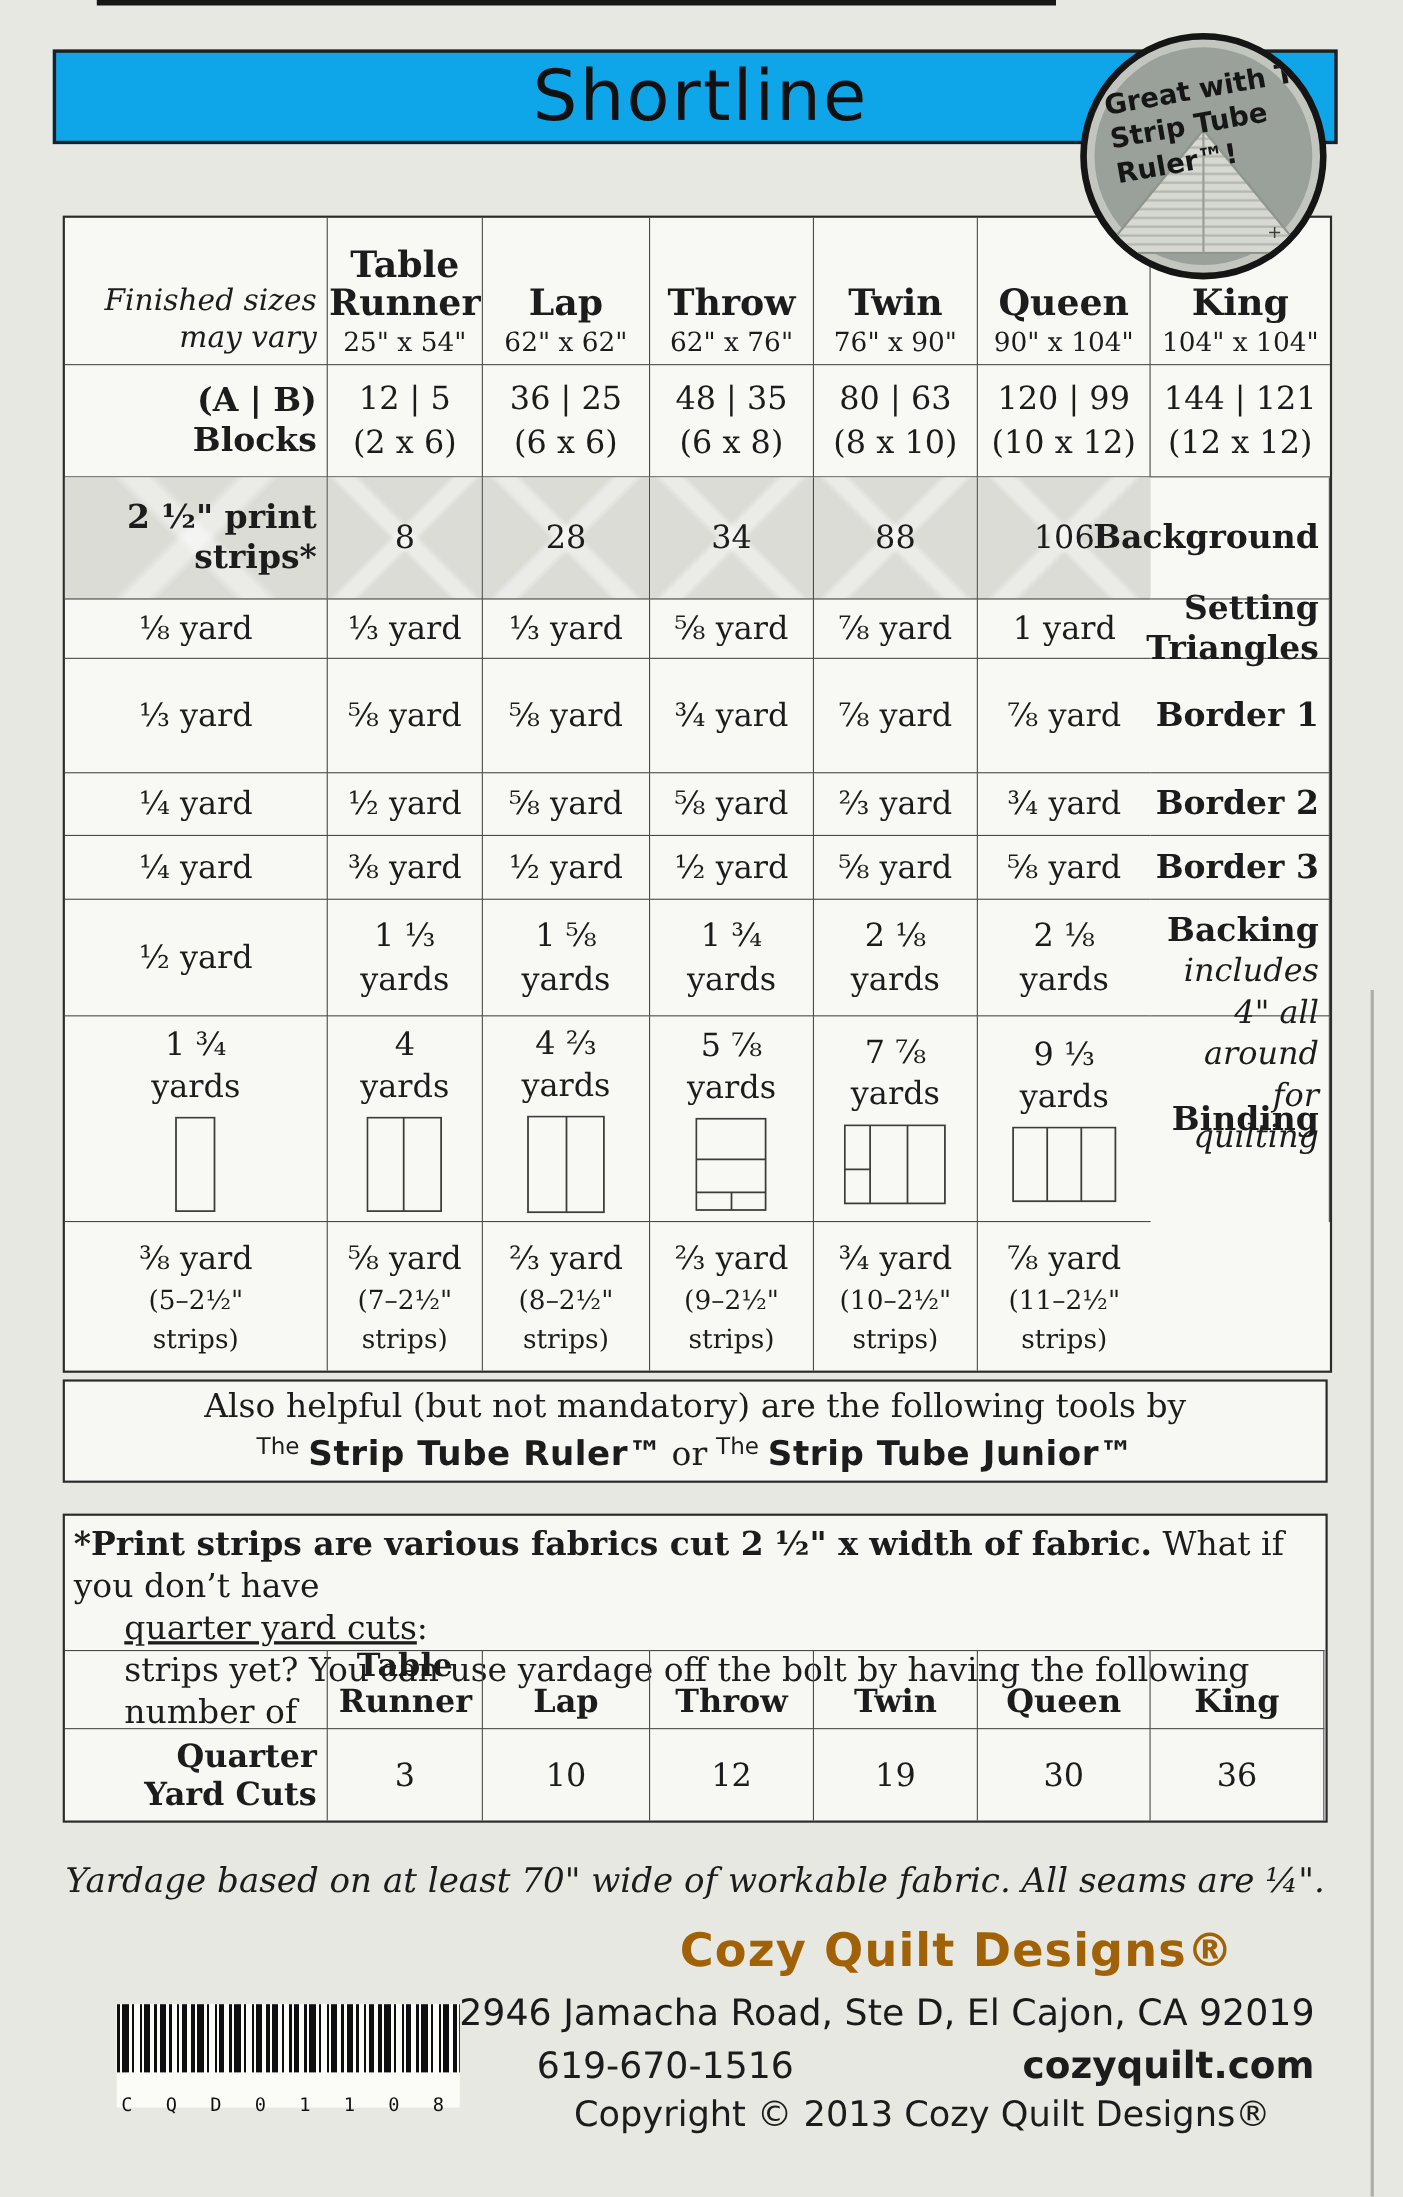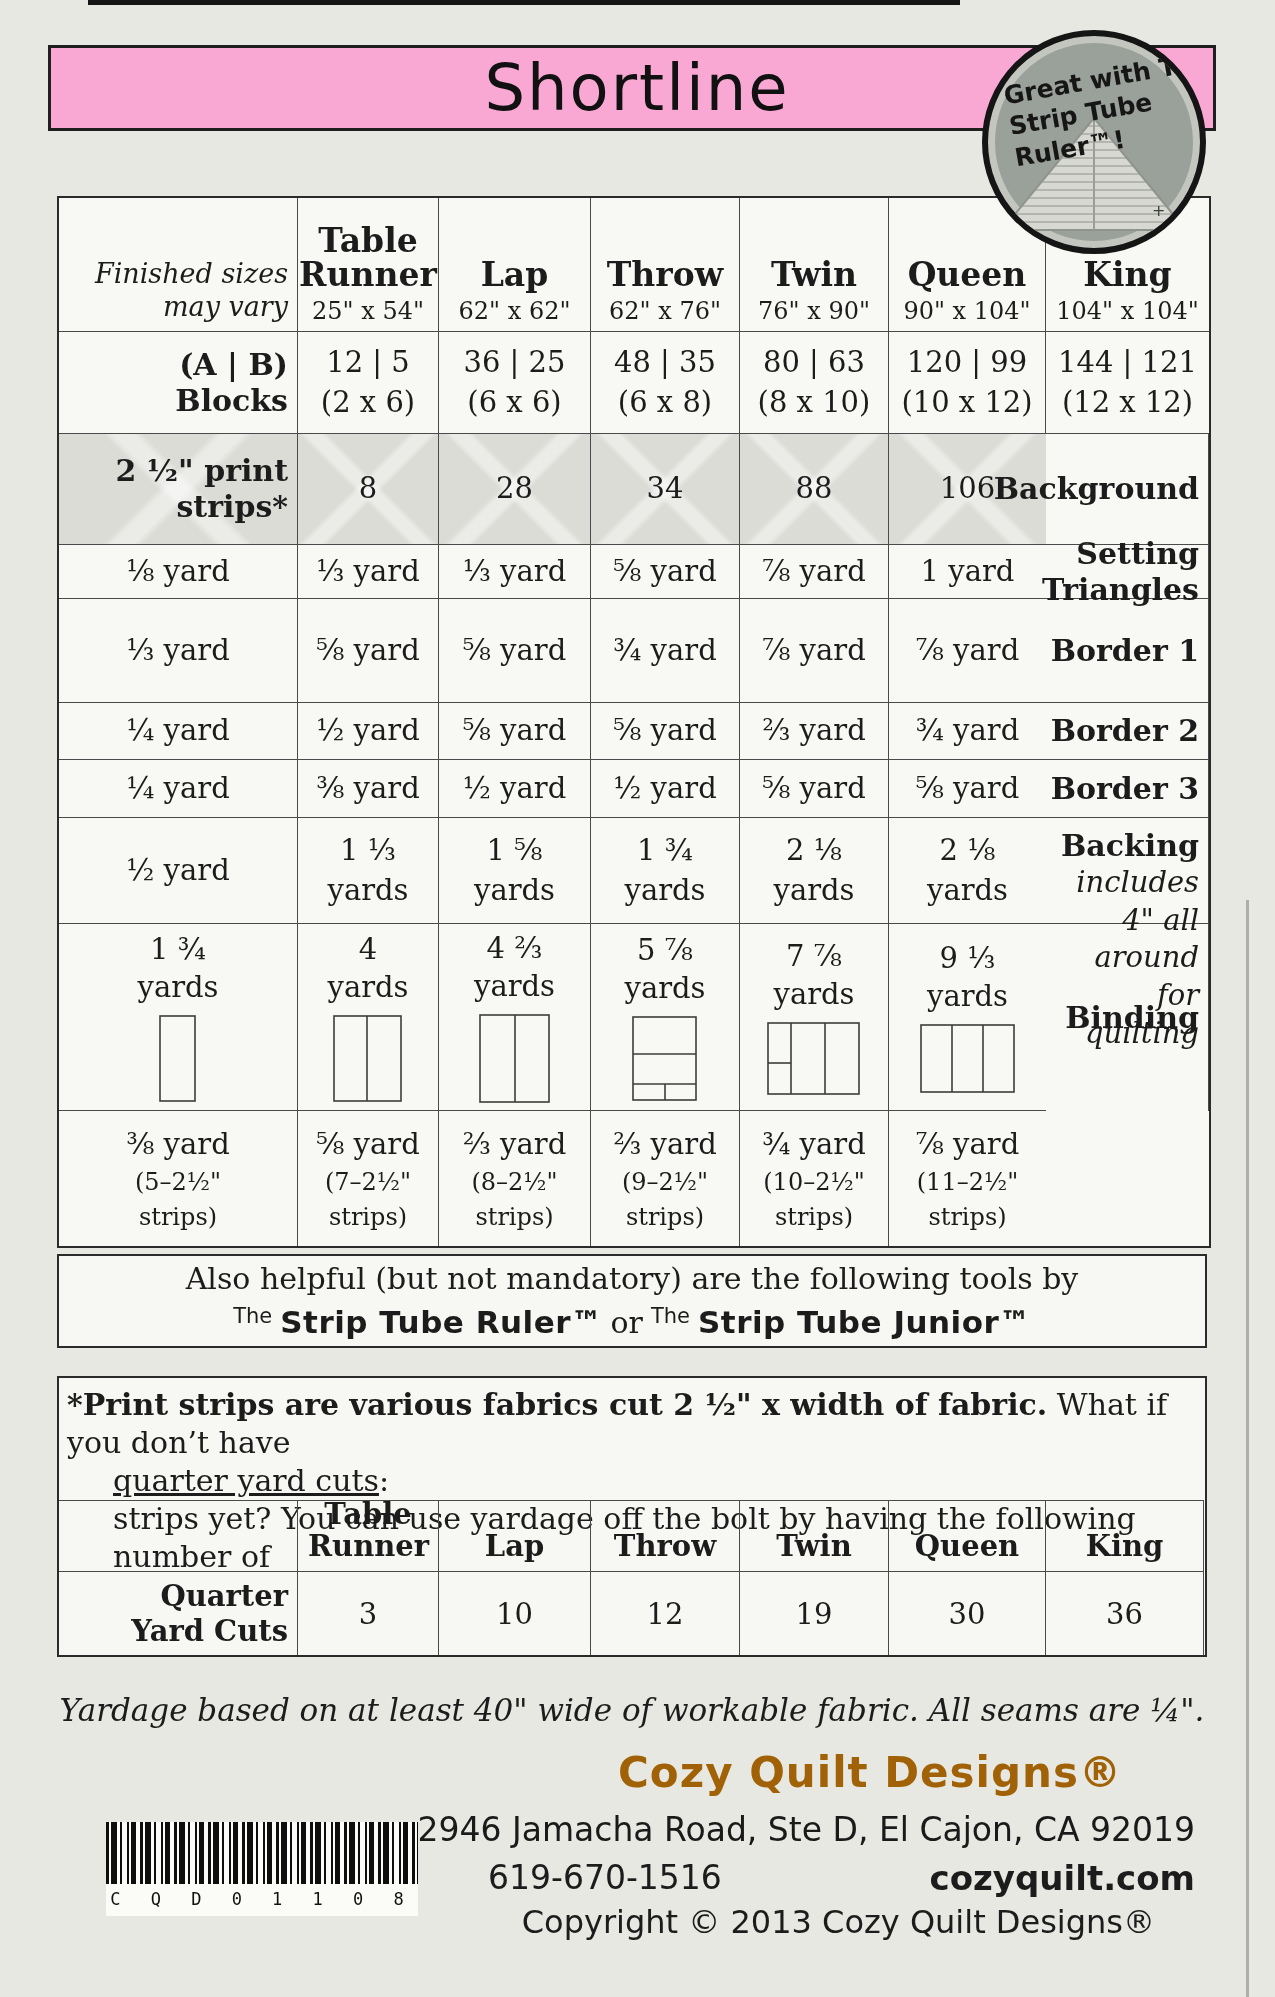--- a/index.html
+++ b/index.html
@@ -7,21 +7,21 @@
     width:1275px;height:1997px;position:relative;overflow:hidden;
     background:#e7e8e2;
     font-family:"DejaVu Serif","Liberation Serif",serif;color:#1c1c1c;
   }
   .scan-top{position:absolute;top:0;left:88px;width:872px;height:5px;background:#161616;}
   .scan-right{position:absolute;top:900px;right:26px;width:3px;height:1097px;background:#aeb0a8;}
 
   
   .title-box{
     position:absolute;left:48px;top:45px;width:1162px;height:80px;
-    border:3px solid #1f1f1f;background:#f9a8d4;
+    border:3px solid #1f1f1f;background:#0ea5e9;
     display:flex;align-items:center;justify-content:center;
   }
   .title-text{
     font-family:"DejaVu Sans","Liberation Sans",sans-serif;
     font-size:64px;letter-spacing:2px;color:#111;transform:translateX(5px);
   }
 
   
   .badge{
     position:absolute;left:982px;top:30px;width:212px;height:212px;border-radius:50%;
@@ -133,21 +133,21 @@
     position:absolute;left:106px;top:1822px;width:312px;height:94px;background:#fbfbf8;
   }
   .bars{
     width:312px;height:62px;
     background:repeating-linear-gradient(90deg,
       #0e0e0e 0 3px,#fbfbf8 3px 5px,#0e0e0e 5px 11px,#fbfbf8 11px 14px,
       #0e0e0e 14px 16px,#fbfbf8 16px 21px,#0e0e0e 21px 23px,#fbfbf8 23px 25px,
       #0e0e0e 25px 30px,#fbfbf8 30px 34px);
   }
   .bars-text{
-    margin-top:5px;text-align:center;
+    margin-top:20px;text-align:center;
     font-family:"DejaVu Sans Mono","Liberation Mono",monospace;
     font-size:17px;letter-spacing:10px;color:#111;
   }
 </style>
 </head>
 <body>
 
 <div class="scan-top"></div>
 <div class="scan-right"></div>
 
@@ -430,21 +430,21 @@
     </div>
     <div class="qc qval">3</div>
     <div class="qc qval">10</div>
     <div class="qc qval">12</div>
     <div class="qc qval">19</div>
     <div class="qc qval">30</div>
     <div class="qc qval noR">36</div>
   </div>
 </div>
 
-<div class="yardage-note">Yardage based on at least 40" wide of workable fabric.  All seams are ¼".</div>
+<div class="yardage-note">Yardage based on at least 70" wide of workable fabric.  All seams are ¼".</div>
 
 <div class="brand">Cozy Quilt Designs®</div>
 <div class="address">2946 Jamacha Road, Ste D, El Cajon, CA 92019</div>
 <div class="phone">619-670-1516</div>
 <div class="website">cozyquilt.com</div>
 <div class="copyright">Copyright © 2013 Cozy Quilt Designs®</div>
 
 <div class="barcode">
   <div class="bars"></div>
   <div class="bars-text">C Q D 0 1 1 0 8</div>

